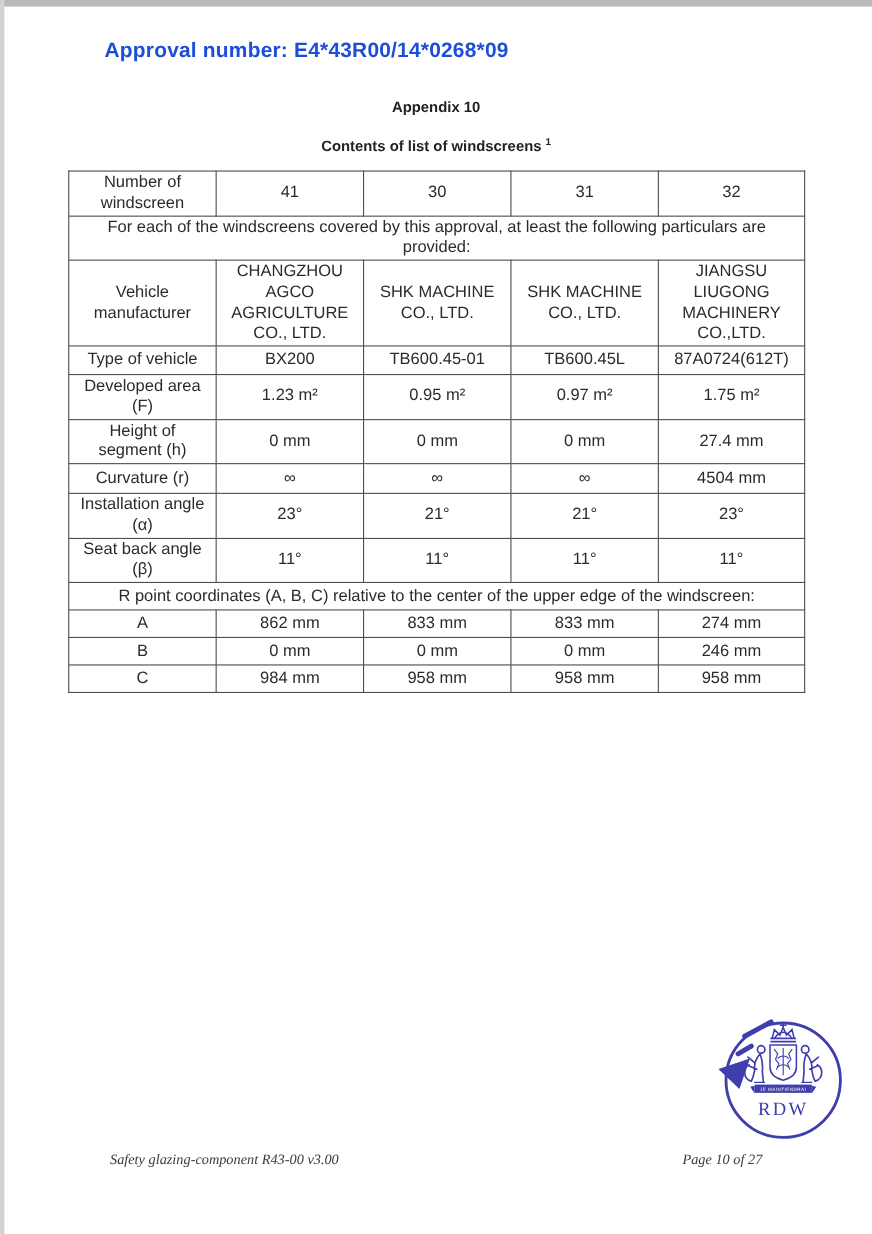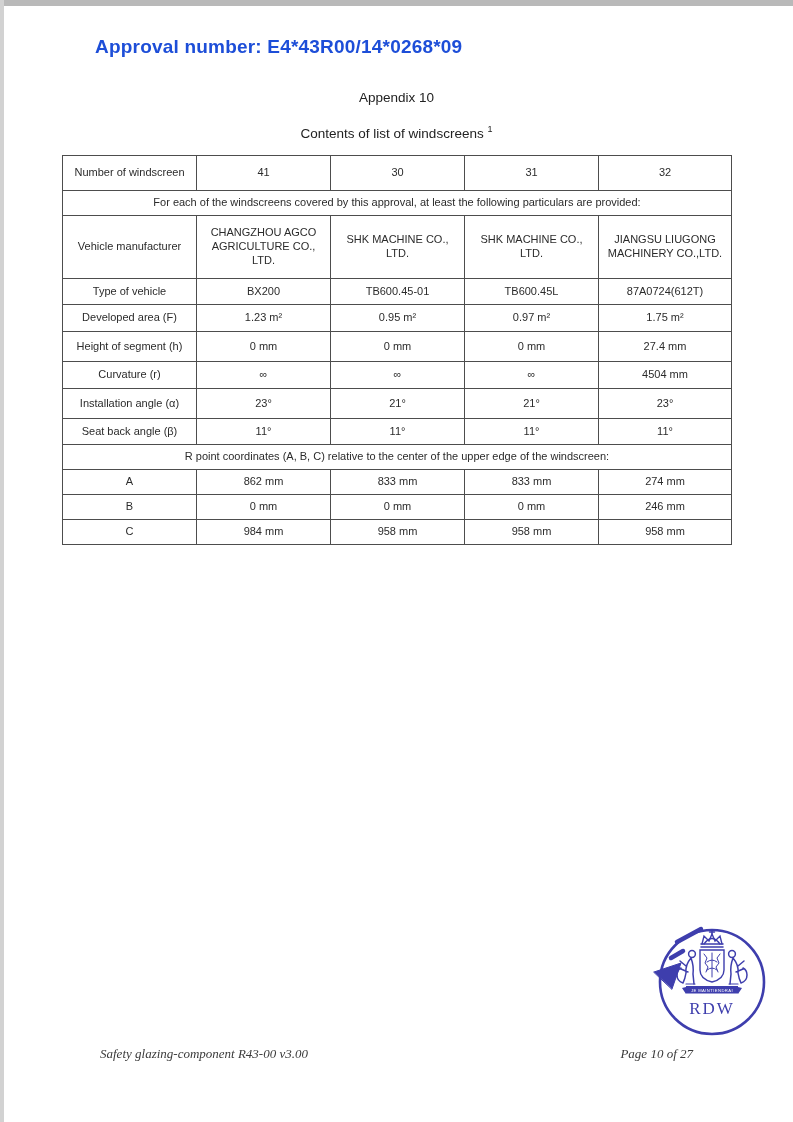--- a/index.html
+++ b/index.html
@@ -9,27 +9,27 @@
   }
   .scan-edge-top{position:absolute;top:0;left:0;width:793px;height:6px;background:#b9b9b9;}
   .scan-edge-left{position:absolute;top:0;left:0;width:4px;height:1122px;background:#d2d2d2;}
 
   .approval-line{
     position:absolute;left:95px;top:36px;
     font-family:Liberation Sans, sans-serif;font-weight:bold;font-size:19px;color:#1d4ed8;
     letter-spacing:.2px;
   }
   .title-block{position:absolute;left:0;top:90px;width:793px;text-align:center;}
-  .appendix{font-weight:normal;font-size:13.5px;color:#222;}
-  .subtitle{margin-top:19px;font-weight:normal;font-size:13.5px;color:#222;}
+  .appendix{font-weight:bold;font-size:13.5px;color:#222;}
+  .subtitle{margin-top:19px;font-weight:bold;font-size:13.5px;color:#222;}
   .subtitle sup{font-size:9px;}
 
   table.main{
     position:absolute;left:62px;top:155px;border-collapse:collapse;table-layout:fixed;
-    width:669px;font-size:11px;color:#2b2b2b;
+    width:669px;font-size:15px;color:#2b2b2b;
   }
   table.main td{
     border:1px solid #4d4d4d;text-align:center;vertical-align:middle;
     padding:1px 4px;line-height:1.25;overflow:hidden;
   }
   td.note{text-align:left;padding-left:7px;}
   .wrap{display:inline-block;max-width:116px;}
   tr.h32 td{height:32px;} tr.h24 td{height:22px;} tr.h62 td{height:60px;}
   tr.h25 td{height:23px;} tr.h29 td{height:27px;} tr.h26 td{height:24px;}
 

